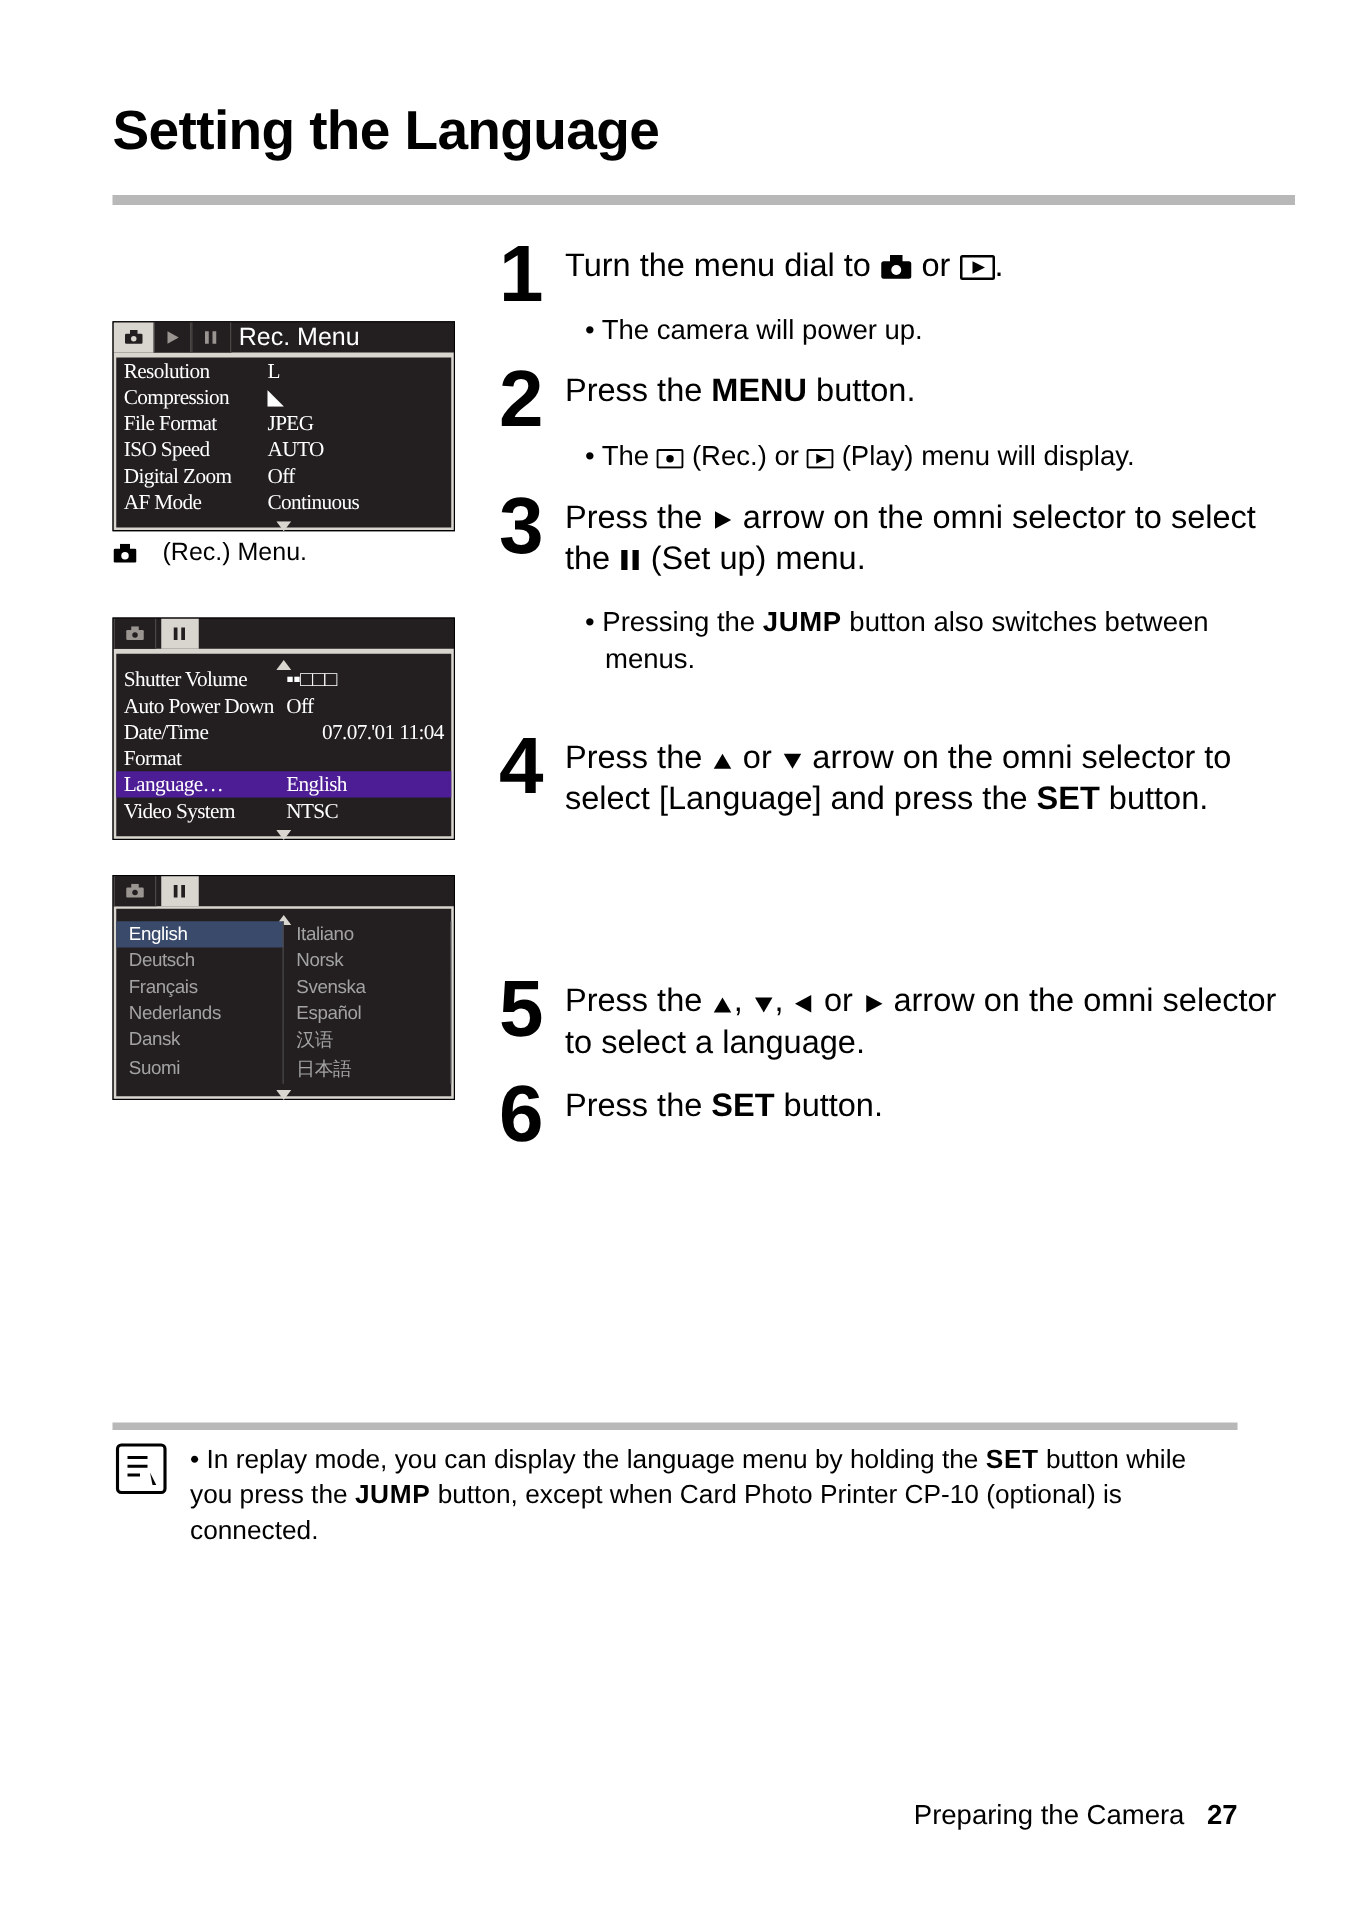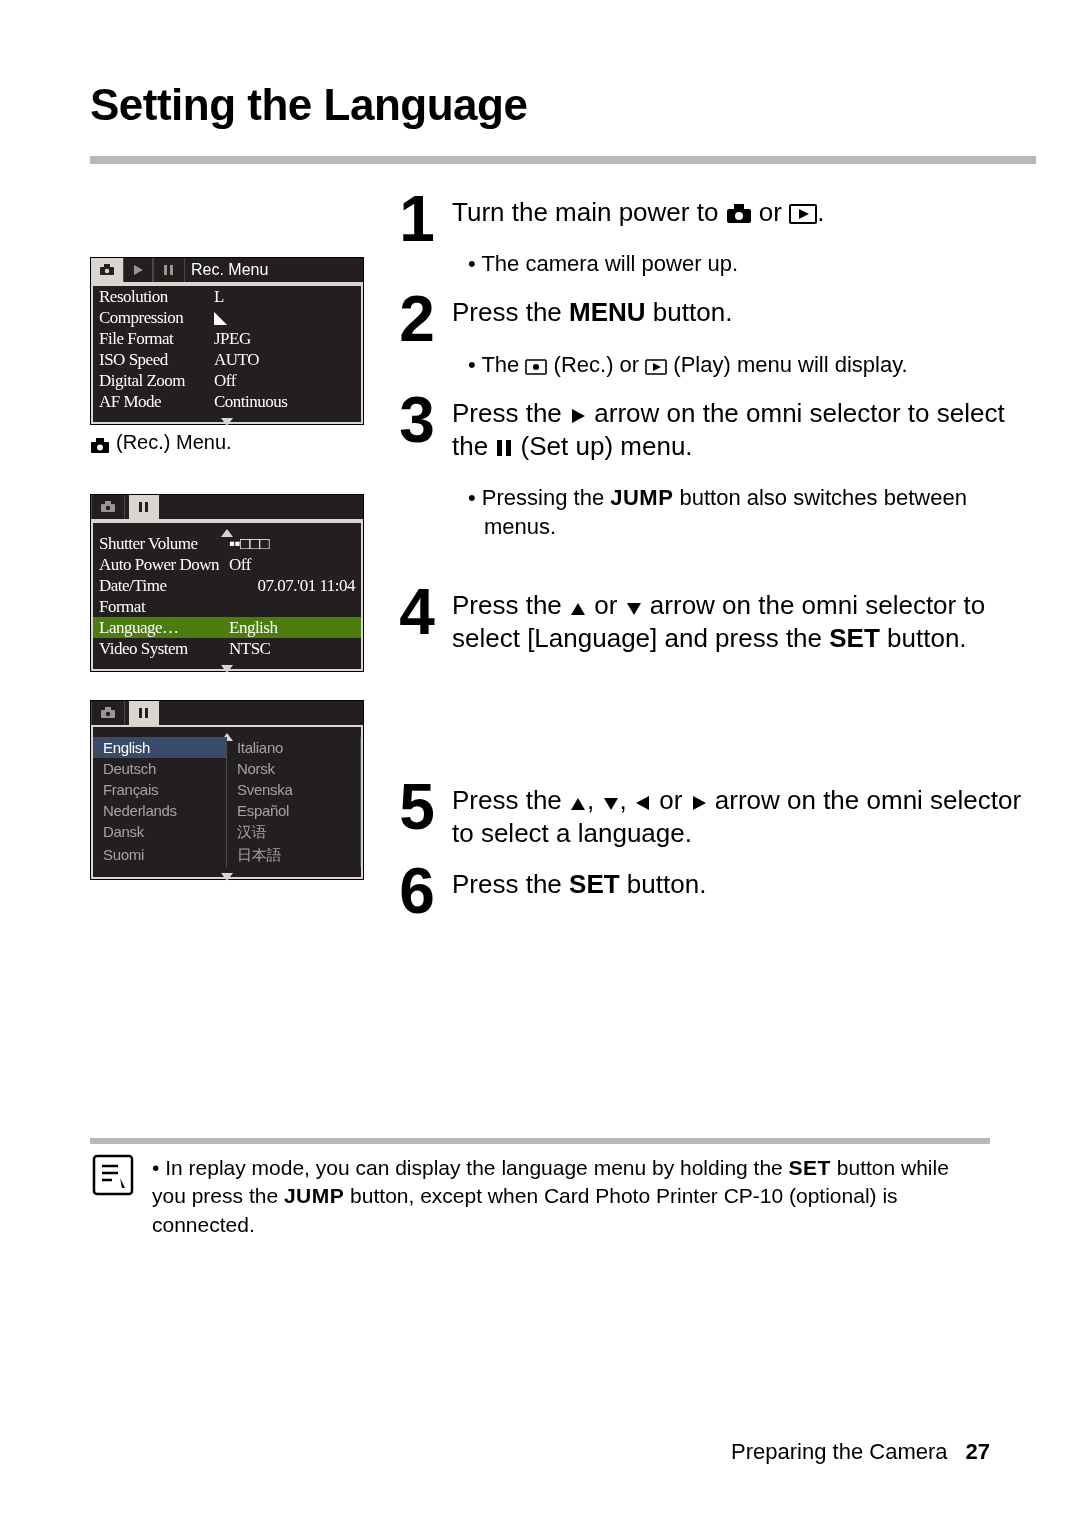--- a/index.html
+++ b/index.html
@@ -17,35 +17,35 @@
 
   
   .lcd { background: #231f20; border: 1px solid #000; width: 274px; padding: 0; font-family: "Arial Narrow", "Helvetica Condensed", sans-serif; color: #fff; }
   .lcd-spacer { height: 65px; }
   .lcd + .lcd-caption { font-size: 20px; margin-top: 6px; }
 
   .lcd-tabs { display: flex; align-items: center; height: 24px; background: #231f20; }
   .tab { height: 24px; display: inline-flex; align-items: center; justify-content: center; padding: 0 8px; font-size: 14px; }
   .tab.active { background: #d9d6d0; color: #231f20; }
   .tab.inactive { background: #231f20; color: #9a9590; border-left: 1px solid #4a4744; border-right: 1px solid #4a4744; }
-  .lcd-title { color: #fff; font-size: 16px; padding-left: 6px; }
+  .lcd-title { color: #fff; font-size: 20px; padding-left: 6px; }
 
   .lcd-body { padding: 0; border: 2px solid #d9d6d0; border-top-width: 4px; }
   .lcd-arrow-row { height: 10px; text-align: center; }
   .lcd-arrow-row svg { display: inline-block; }
   .lcd-row { display: flex; font-size: 17px; line-height: 21px; padding: 0 6px; font-family: Liberation Serif, serif; font-stretch: condensed; letter-spacing: -0.5px; }
-  .lcd-row.sel { background: #4d7c0f; }
+  .lcd-row.sel { background: #4c1d95; }
   .lcd-row .k { flex: 0 0 115px; }
   .lcd-row .v { flex: 1; }
 
   .lang-grid { display: grid; grid-template-columns: 1fr 1fr; }
   .lang-grid .cell { font-size: 15px; padding: 2px 10px; color: #a3a3a3; border-right: 1px solid #4a4a4a; font-family: "Verdana", sans-serif; letter-spacing: -0.3px; }
   .lang-grid .cell.sel { background: #3a4a6a; color: #fff; }
 
-  .lcd-caption { font-size: 20px; display: flex; align-items: flex-end; gap: 6px; }
+  .lcd-caption { font-size: 20px; display: flex; align-items: center; gap: 20px; }
 
   
   .step { display: flex; gap: 10px; margin-bottom: 14px; }
   .step-num { font-size: 64px; font-weight: 800; line-height: 0.85; width: 50px; text-align: center; flex-shrink: 0; }
   .step-body { padding-top: 4px; flex: 1; }
   .step-head { font-size: 26px; font-weight: 400; line-height: 1.28; }
   .step-head .bold { font-weight: 700; }
   .step-bullets { list-style: none; padding-left: 16px; margin-top: 20px; }
   .step-bullets li { font-size: 22px; line-height: 1.32; text-indent: -16px; padding-left: 16px; }
   .step-bullets li::before { content: "• "; }
@@ -238,21 +238,21 @@
       </div>
 
     </div>
 
     <div class="right-col">
 
       <div class="step">
         <div class="step-num">1</div>
         <div class="step-body">
           <div class="step-head">
-            <span>Turn the main power to </span><svg class="inline-icon" width="26" height="20" viewBox="0 0 26 20">
+            <span>Turn the menu dial to </span><svg class="inline-icon" width="26" height="20" viewBox="0 0 26 20">
                 <rect x="1" y="5" width="24" height="14" rx="2" fill="#000"></rect>
                 <rect x="8" y="0" width="10" height="6" fill="#000"></rect>
                 <circle cx="13" cy="12" r="4" fill="#fff"></circle>
               </svg><span> or </span><svg class="inline-icon" width="28" height="20" viewBox="0 0 28 20">
                 <rect x="1" y="1" width="26" height="18" rx="1" fill="none" stroke="#000" stroke-width="2"></rect>
                 <polygon points="10,5 20,10 10,15" fill="#000"></polygon>
               </svg><span>.</span>
           </div>
           <ul class="step-bullets">
               <li>The camera will power up.</li>

